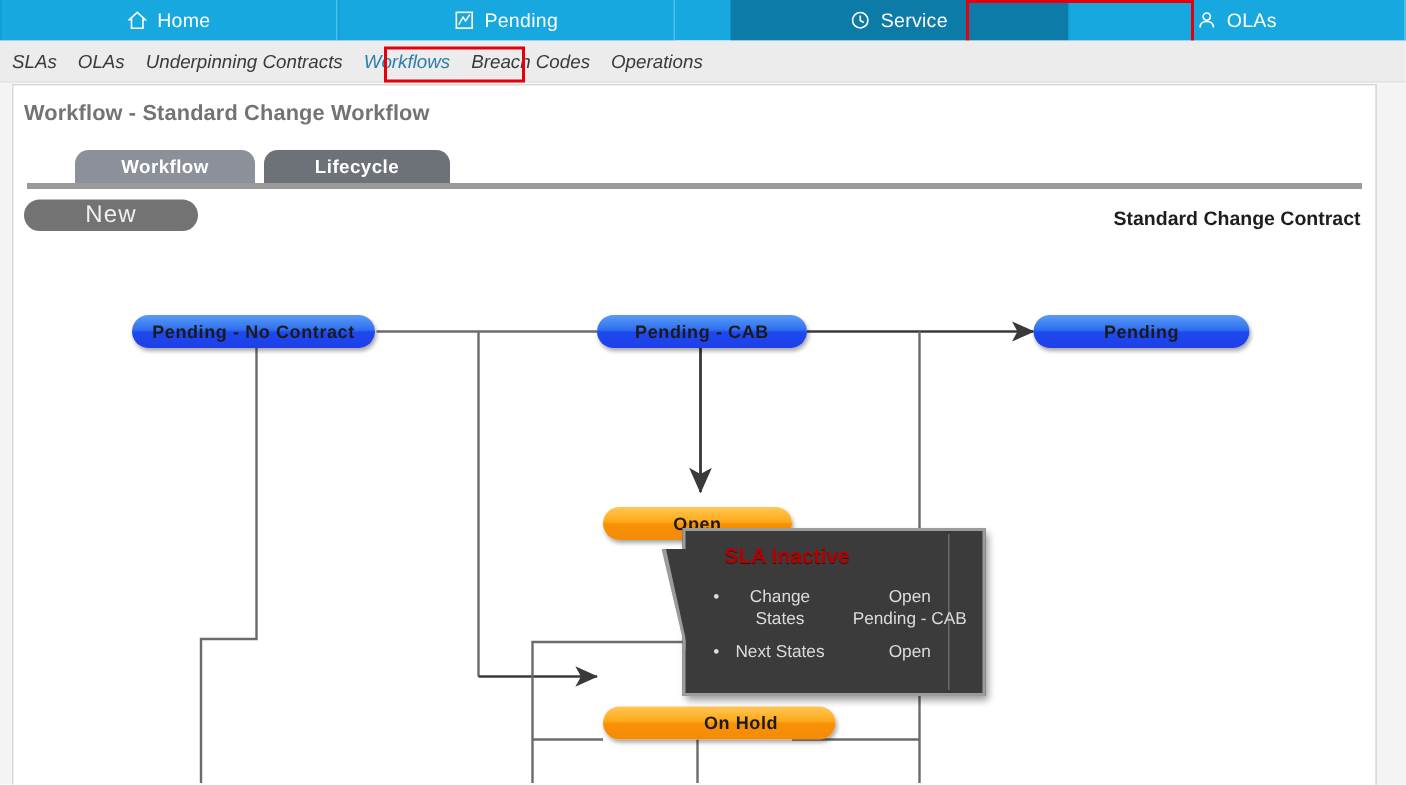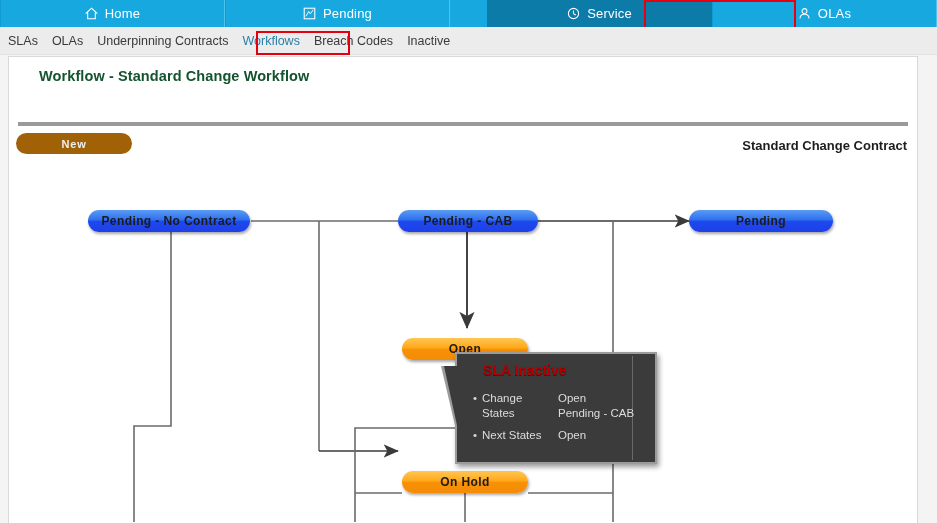--- a/index.html
+++ b/index.html
@@ -38,41 +38,42 @@
     position:absolute;border:2px solid #e4000f;
     pointer-events:none;
   }
   #hl-service{left:644px;top:0px;width:148px;height:27px;}
 
   
   .subnav{
     position:absolute;left:0;top:27px;width:937px;height:27px;
     background:#ececec;
     border-bottom:1px solid #e2e2e2;
+    font-style:italic;
   }
   .subnav-inner{
     position:absolute;left:8px;top:0;height:27px;
     display:flex;align-items:center;
   }
   .subnav .sub-item{
     font-size:12.5px;color:#3a3a3a;margin-right:14px;cursor:pointer;
     white-space:nowrap;
   }
   .subnav .sub-item.active{color:#2b7fa8;text-align:center;}
   #hl-workflows{left:256px;top:31px;width:90px;height:20px;}
 
   
   .content-panel{
     position:absolute;left:8px;top:56px;width:910px;height:467px;
     background:#ffffff;border:1px solid #d9d9d9;border-bottom:none;
     box-sizing:border-box;
   }
   .page-title{
-    position:absolute;left:39px;top:68px;
-    font-size:14.5px;font-weight:bold;color:#14532d;
+    position:absolute;left:16px;top:68px;
+    font-size:14.5px;font-weight:bold;color:#737373;
     letter-spacing:.1px;
   }
 
   
   .tabstrip{
     position:absolute;left:18px;top:100px;width:890px;height:24px;
   }
   .tab{
     position:absolute;top:0;height:22px;
     border-radius:9px 9px 0 0;
@@ -85,23 +86,23 @@
   #tab-workflow{left:32px;width:120px;}
   #tab-lifecycle{left:158px;width:124px;}
   .tab-underline{
     position:absolute;left:18px;top:122px;width:890px;height:4px;
     background:#9a9a9a;
   }
 
   
   .btn-new{
     position:absolute;left:16px;top:133px;width:116px;height:21px;
-    background:#a16207;border-radius:11px;
+    background:#737373;border-radius:11px;
     display:flex;align-items:center;justify-content:center;
-    color:#eef1f4;font-size:11px;font-weight:bold;letter-spacing:.8px;
+    color:#eef1f4;font-size:16px;font-weight:normal;letter-spacing:.8px;
     cursor:pointer;
   }
   .wf-name{
     position:absolute;right:30px;top:138px;
     font-size:13px;font-weight:bold;color:#1d1d1d;
   }
 
   
   .canvas{
     position:absolute;left:10px;top:160px;width:827px;height:362px;
@@ -120,30 +121,31 @@
   .node.blue{
     background:linear-gradient(180deg,#5a9bf5 0%,#2f6ff0 45%,#1d49ee 52%,#1f3fe8 100%);
   }
   .node.orange{
     background:linear-gradient(180deg,#ffc755 0%,#ffa818 45%,#f79107 52%,#f58b06 100%);
   }
   #n-pnc{left:78px;top:50px;width:162px;}
   #n-pcab{left:388px;top:50px;width:140px;}
   #n-pend{left:679px;top:50px;width:144px;}
   #n-open{left:392px;top:178px;width:126px;}
-  #n-hold{left:392px;top:311px;width:126px;}
+  #n-hold{left:392px;top:311px;width:126px;padding-left:29px;}
 
   
   .tooltip{
     position:absolute;left:445px;top:192px;width:202px;height:112px;
     background:#3b3b3b;
     border:2px solid #9b9b9b;
     box-sizing:border-box;
     box-shadow:2px 3px 5px rgba(0,0,0,.4);
     z-index:30;
+    text-align:center;
   }
   .tooltip .tt-title{
     position:absolute;left:26px;top:8px;
     color:#b60000;font-size:14px;font-weight:bold;
     text-shadow:0 1px 0 rgba(0,0,0,.5);
   }
   .tooltip .tt-rows{
     position:absolute;left:16px;top:37px;width:182px;
     font-size:11.5px;color:#dcdcdc;
   }
@@ -229,31 +231,35 @@
   </div>
   <div class="nav-highlight" id="hl-service"></div>
 
   <div class="subnav">
     <div class="subnav-inner">
       <span class="sub-item">SLAs</span>
       <span class="sub-item">OLAs</span>
       <span class="sub-item">Underpinning Contracts</span>
       <span class="sub-item active">Workflows</span>
       <span class="sub-item">Breach Codes</span>
-      <span class="sub-item">Inactive</span>
+      <span class="sub-item">Operations</span>
     </div>
   </div>
   <div class="nav-highlight" id="hl-workflows"></div>
 
   <div class="content-panel"></div>
   <div class="page-right-fill"></div>
   <div class="panel-right-edge"></div>
 
   <div class="page-title">Workflow - Standard Change Workflow</div>
 
+  <div class="tabstrip">
+    <div class="tab inactive" id="tab-workflow">Workflow</div>
+    <div class="tab selected" id="tab-lifecycle">Lifecycle</div>
+  </div>
   <div class="tab-underline"></div>
 
   <div class="btn-new">New</div>
   <div class="wf-name">Standard Change Contract</div>
 
   <div class="canvas">
 
     <svg width="906" height="362">
       <defs>
         <marker id="arr" markerWidth="9" markerHeight="8" refX="8.5" refY="4" orient="auto">

